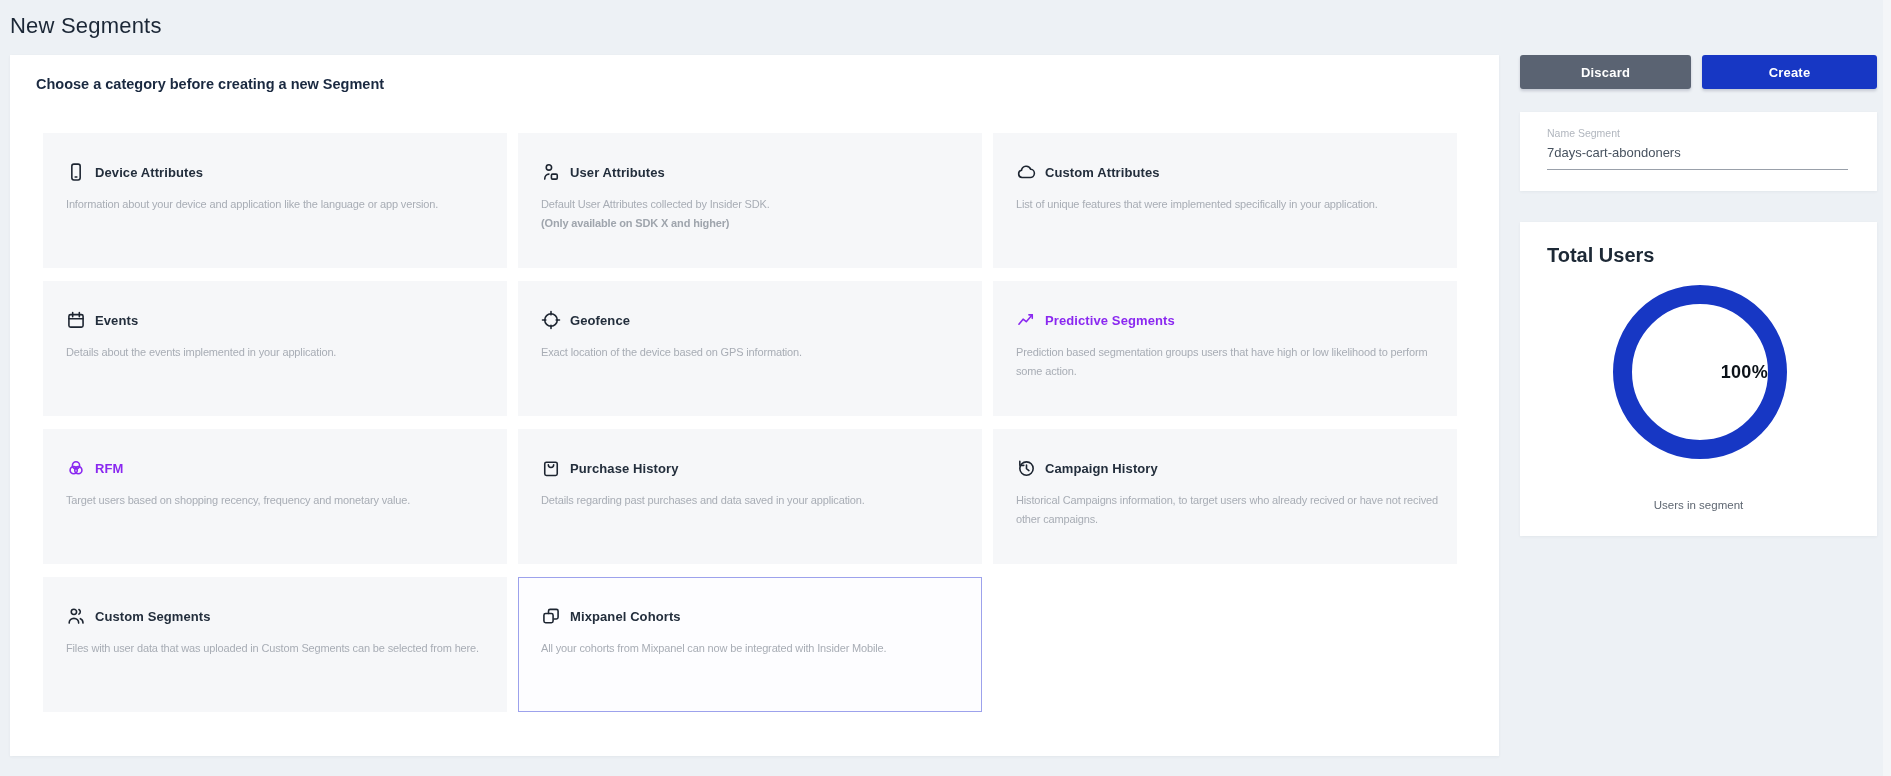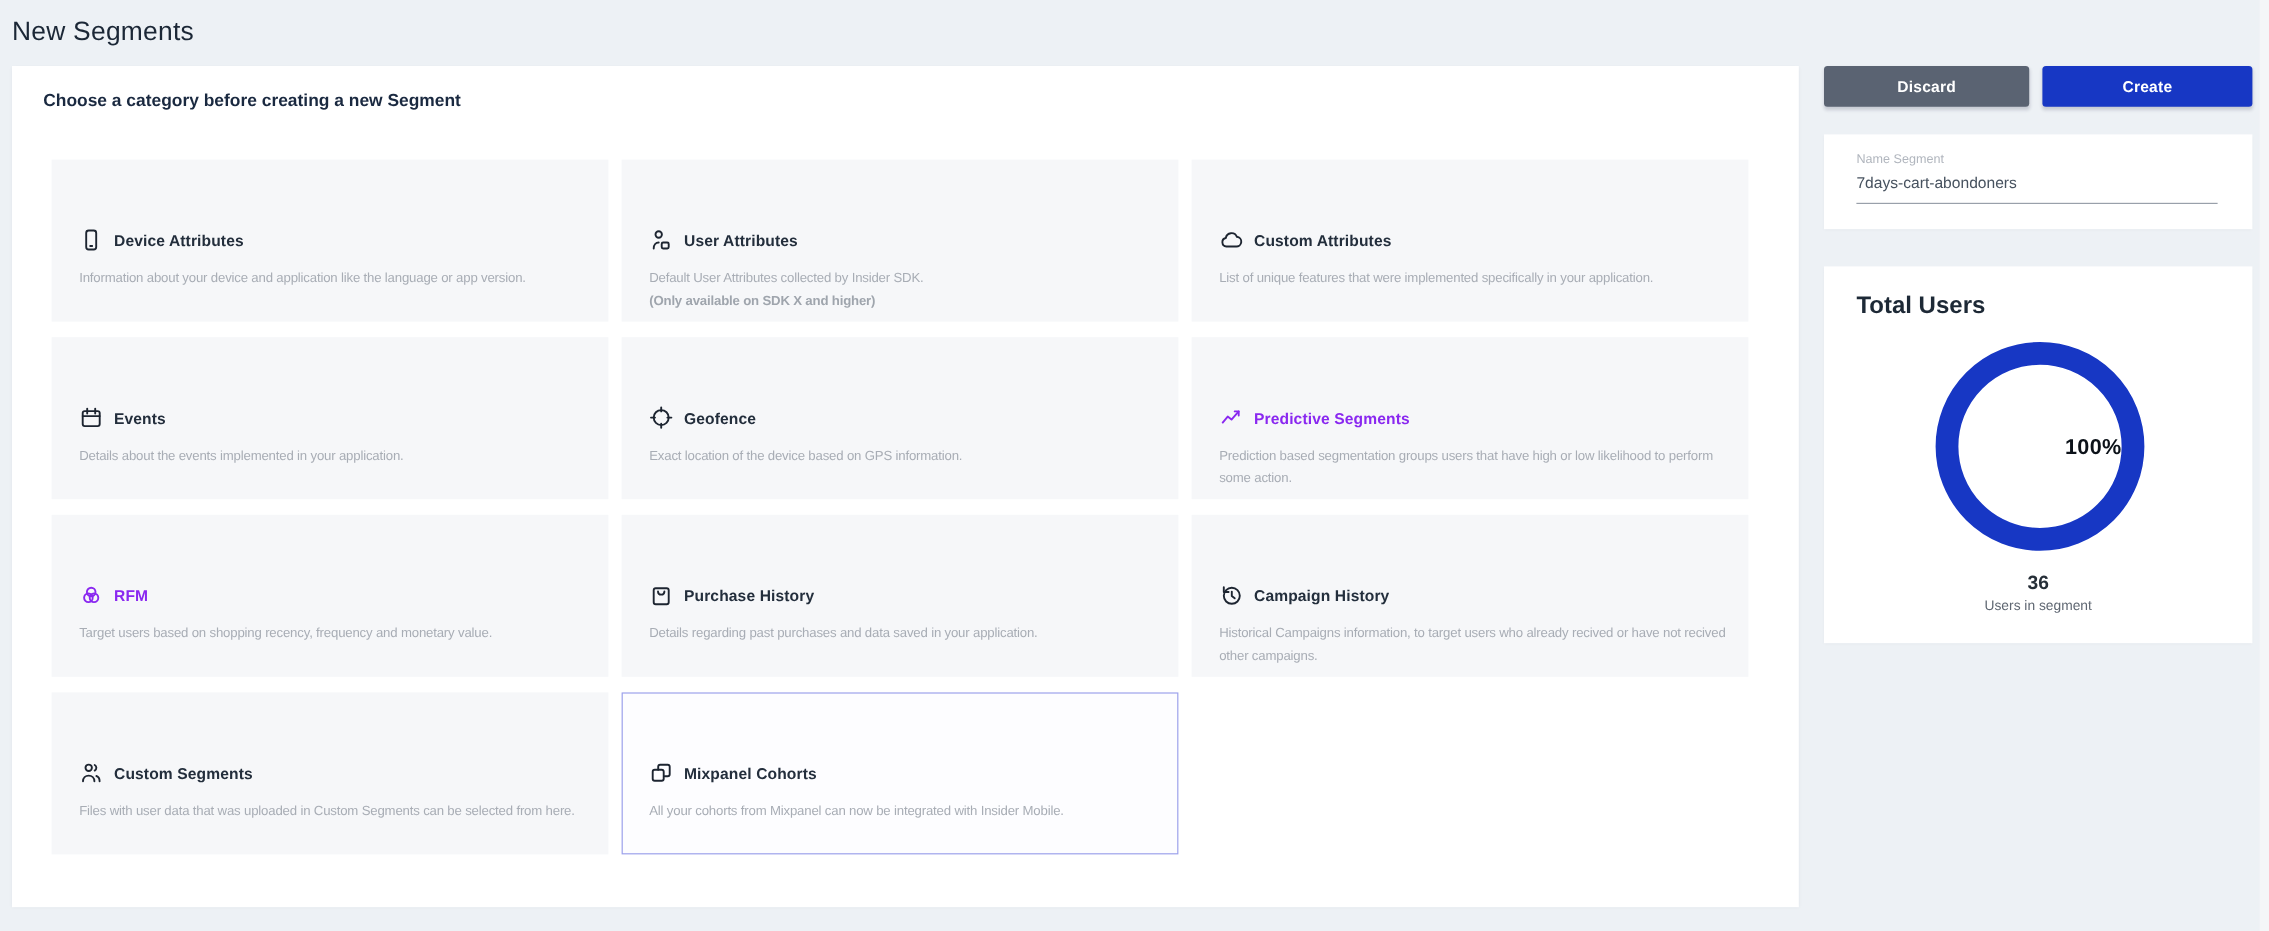--- a/index.html
+++ b/index.html
@@ -26,21 +26,21 @@
     position:absolute; left:33px; top:78px;
     display:grid; grid-template-columns:repeat(3,464px);
     column-gap:11px; row-gap:13px;
   }
   .card {
     width:464px; height:135px; background:#f6f7f9;
     box-sizing:border-box; padding:28px 12px 0 22px;
     cursor:pointer; border:1px solid transparent;
   }
   .card.selected { background:#fdfdff; border:1px solid var(--sel,#9da2ec); }
-  .card-head { display:flex; align-items:center; gap:9px; color:#1d2531;margin-top:28px; }
+  .card-head { display:flex; align-items:center; gap:9px; color:#1d2531; }
   .card-icon { display:inline-flex; }
   .card-icon svg {
     width:20px; height:20px; fill:none; stroke:currentColor;
     stroke-width:1.9; stroke-linecap:round; stroke-linejoin:round;
   }
   .card-label { font-size:13px; font-weight:bold; color:#232e3c; letter-spacing:.1px; }
   .card.purple .card-label, .card.purple .card-head { color:var(--purple,#8a28f0); }
   .card-desc {
     margin-top:13px; font-size:11px; letter-spacing:-.15px;
     color:#a8adb5; line-height:1.75; max-width:434px;
@@ -256,17 +256,16 @@
 <div class="side-card name-card">
   <div class="name-label">Name Segment</div>
   <input class="name-input" type="text" value="7days-cart-abondoners" style="">
 </div>
 
 <div class="side-card total-card">
   <div class="total-title">Total Users</div>
   <div class="donut">
     <span class="donut-percent">100%</span>
   </div>
-  <div class="total-count">36</div>
   <div class="total-caption">Users in segment</div>
 </div>
 
 <div class="scroll-strip"></div>
 
 </body></html>

